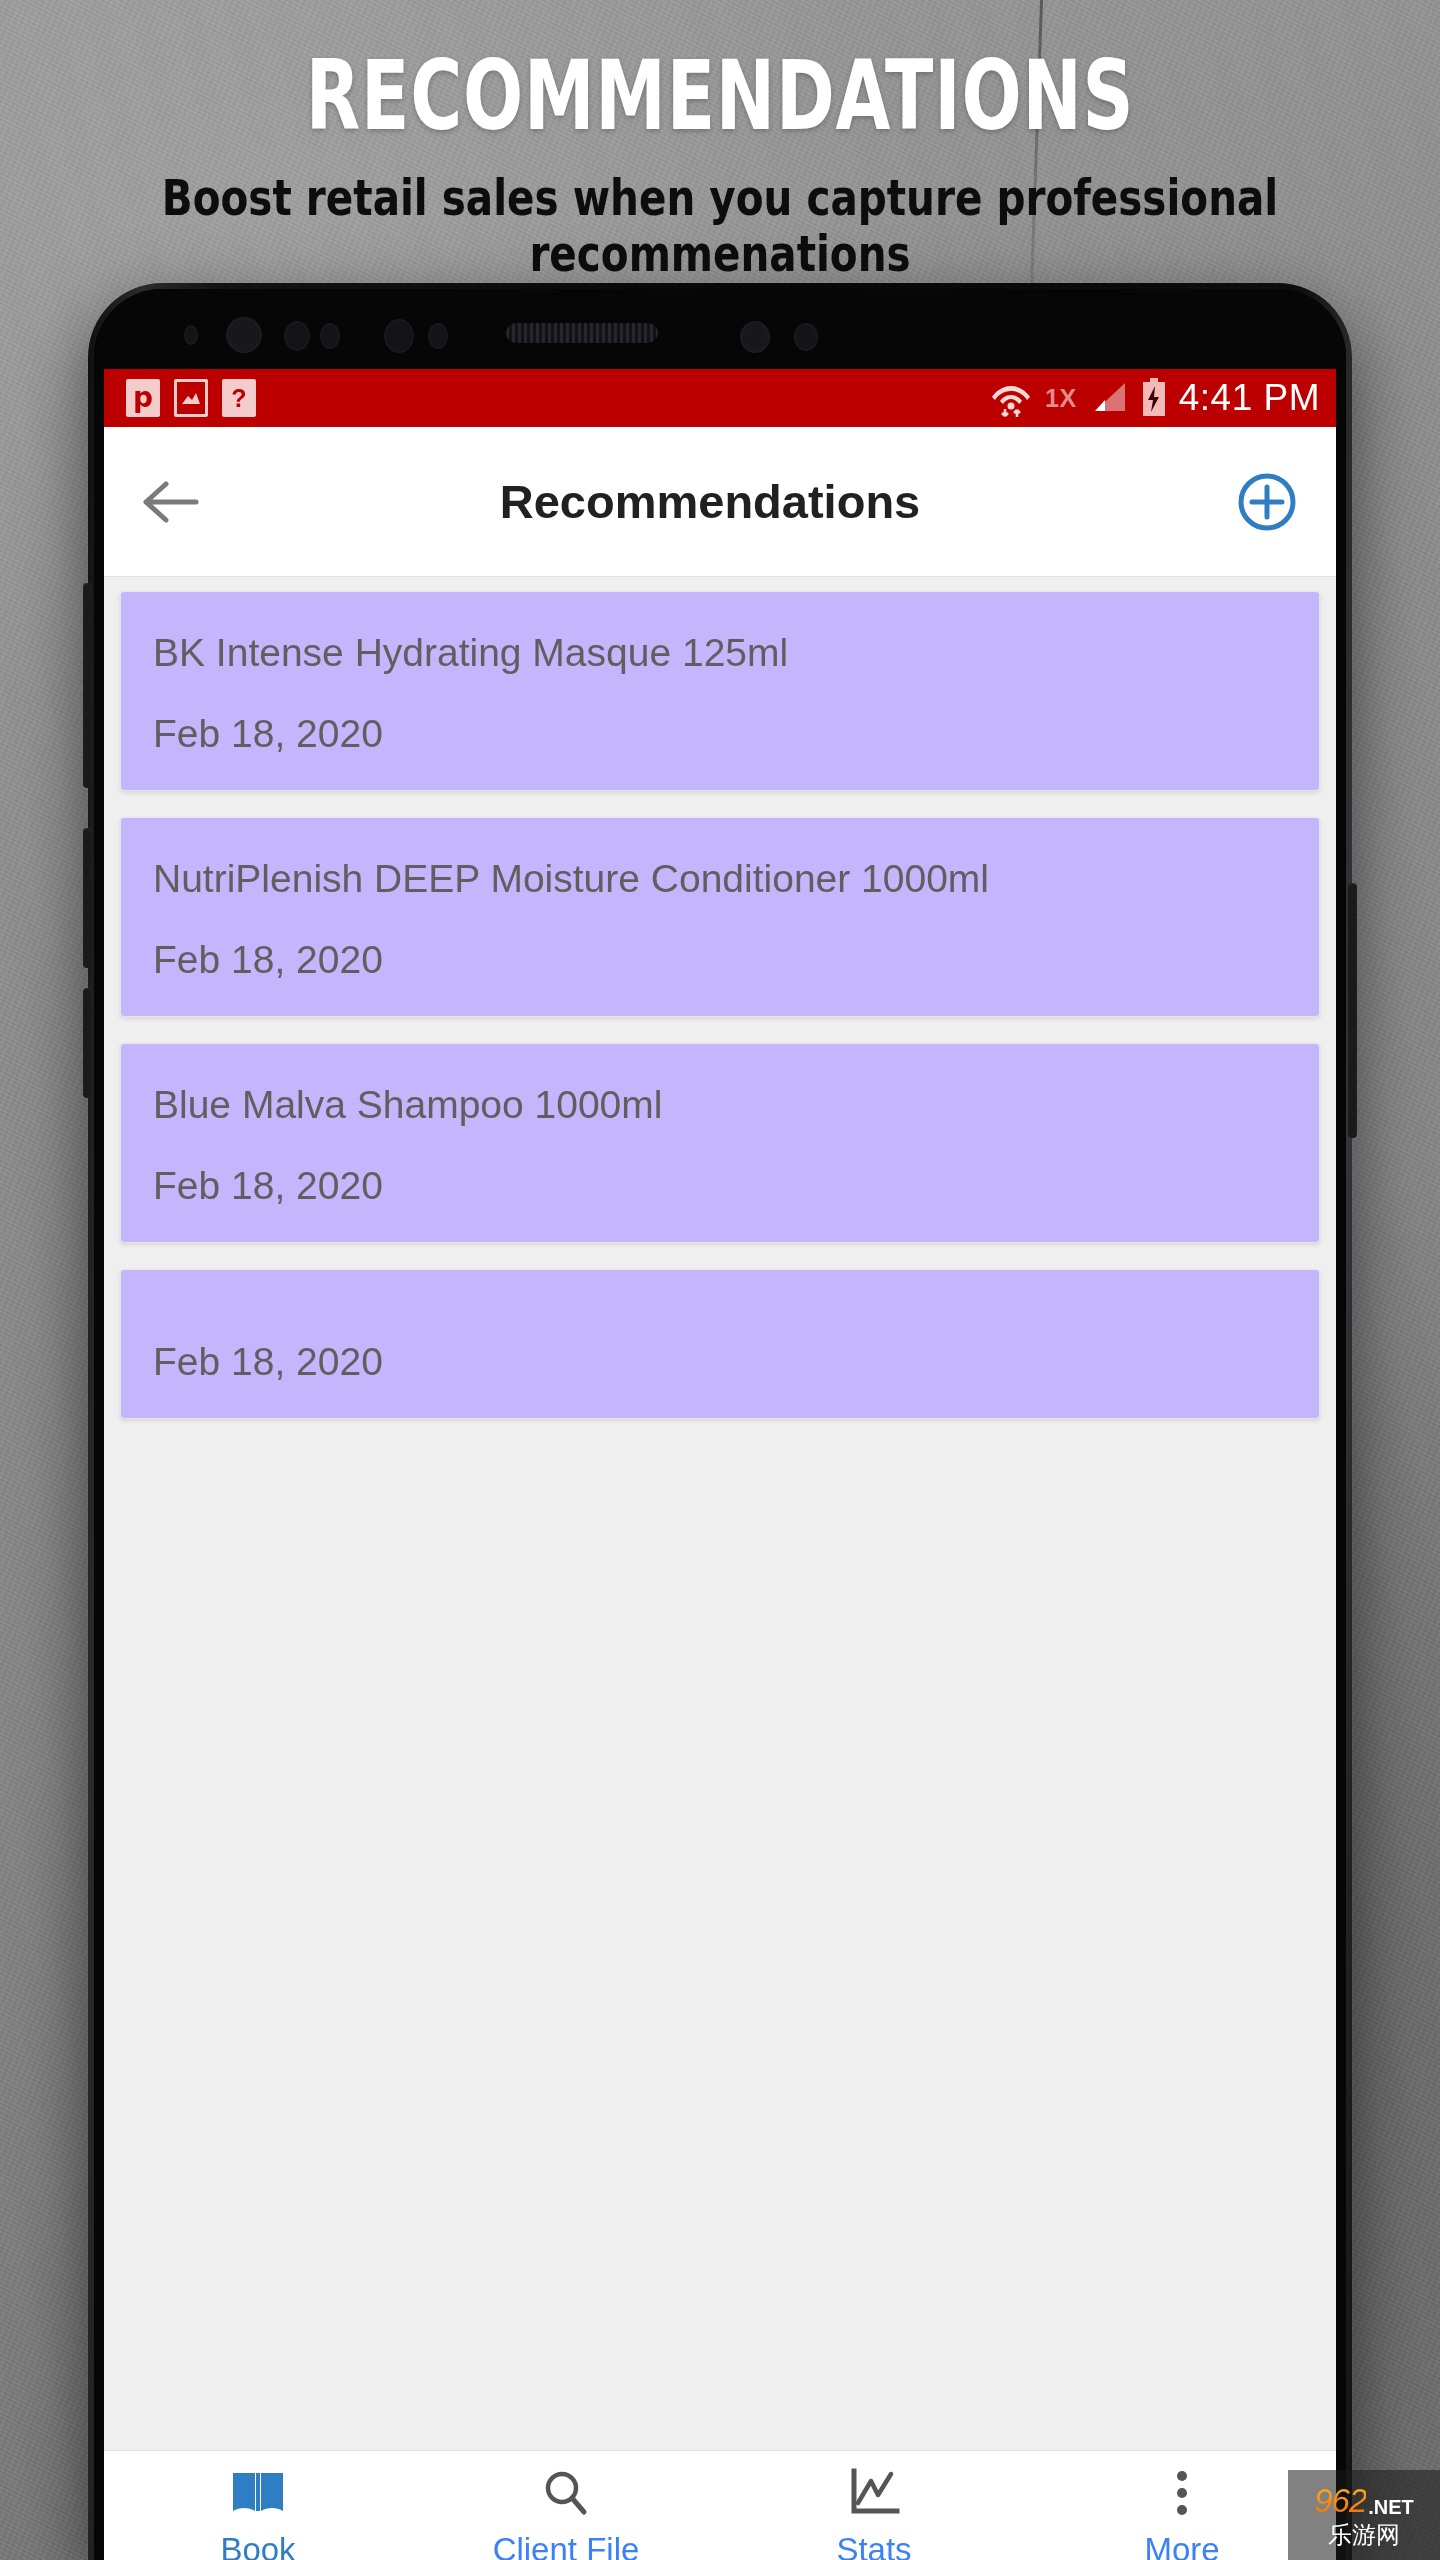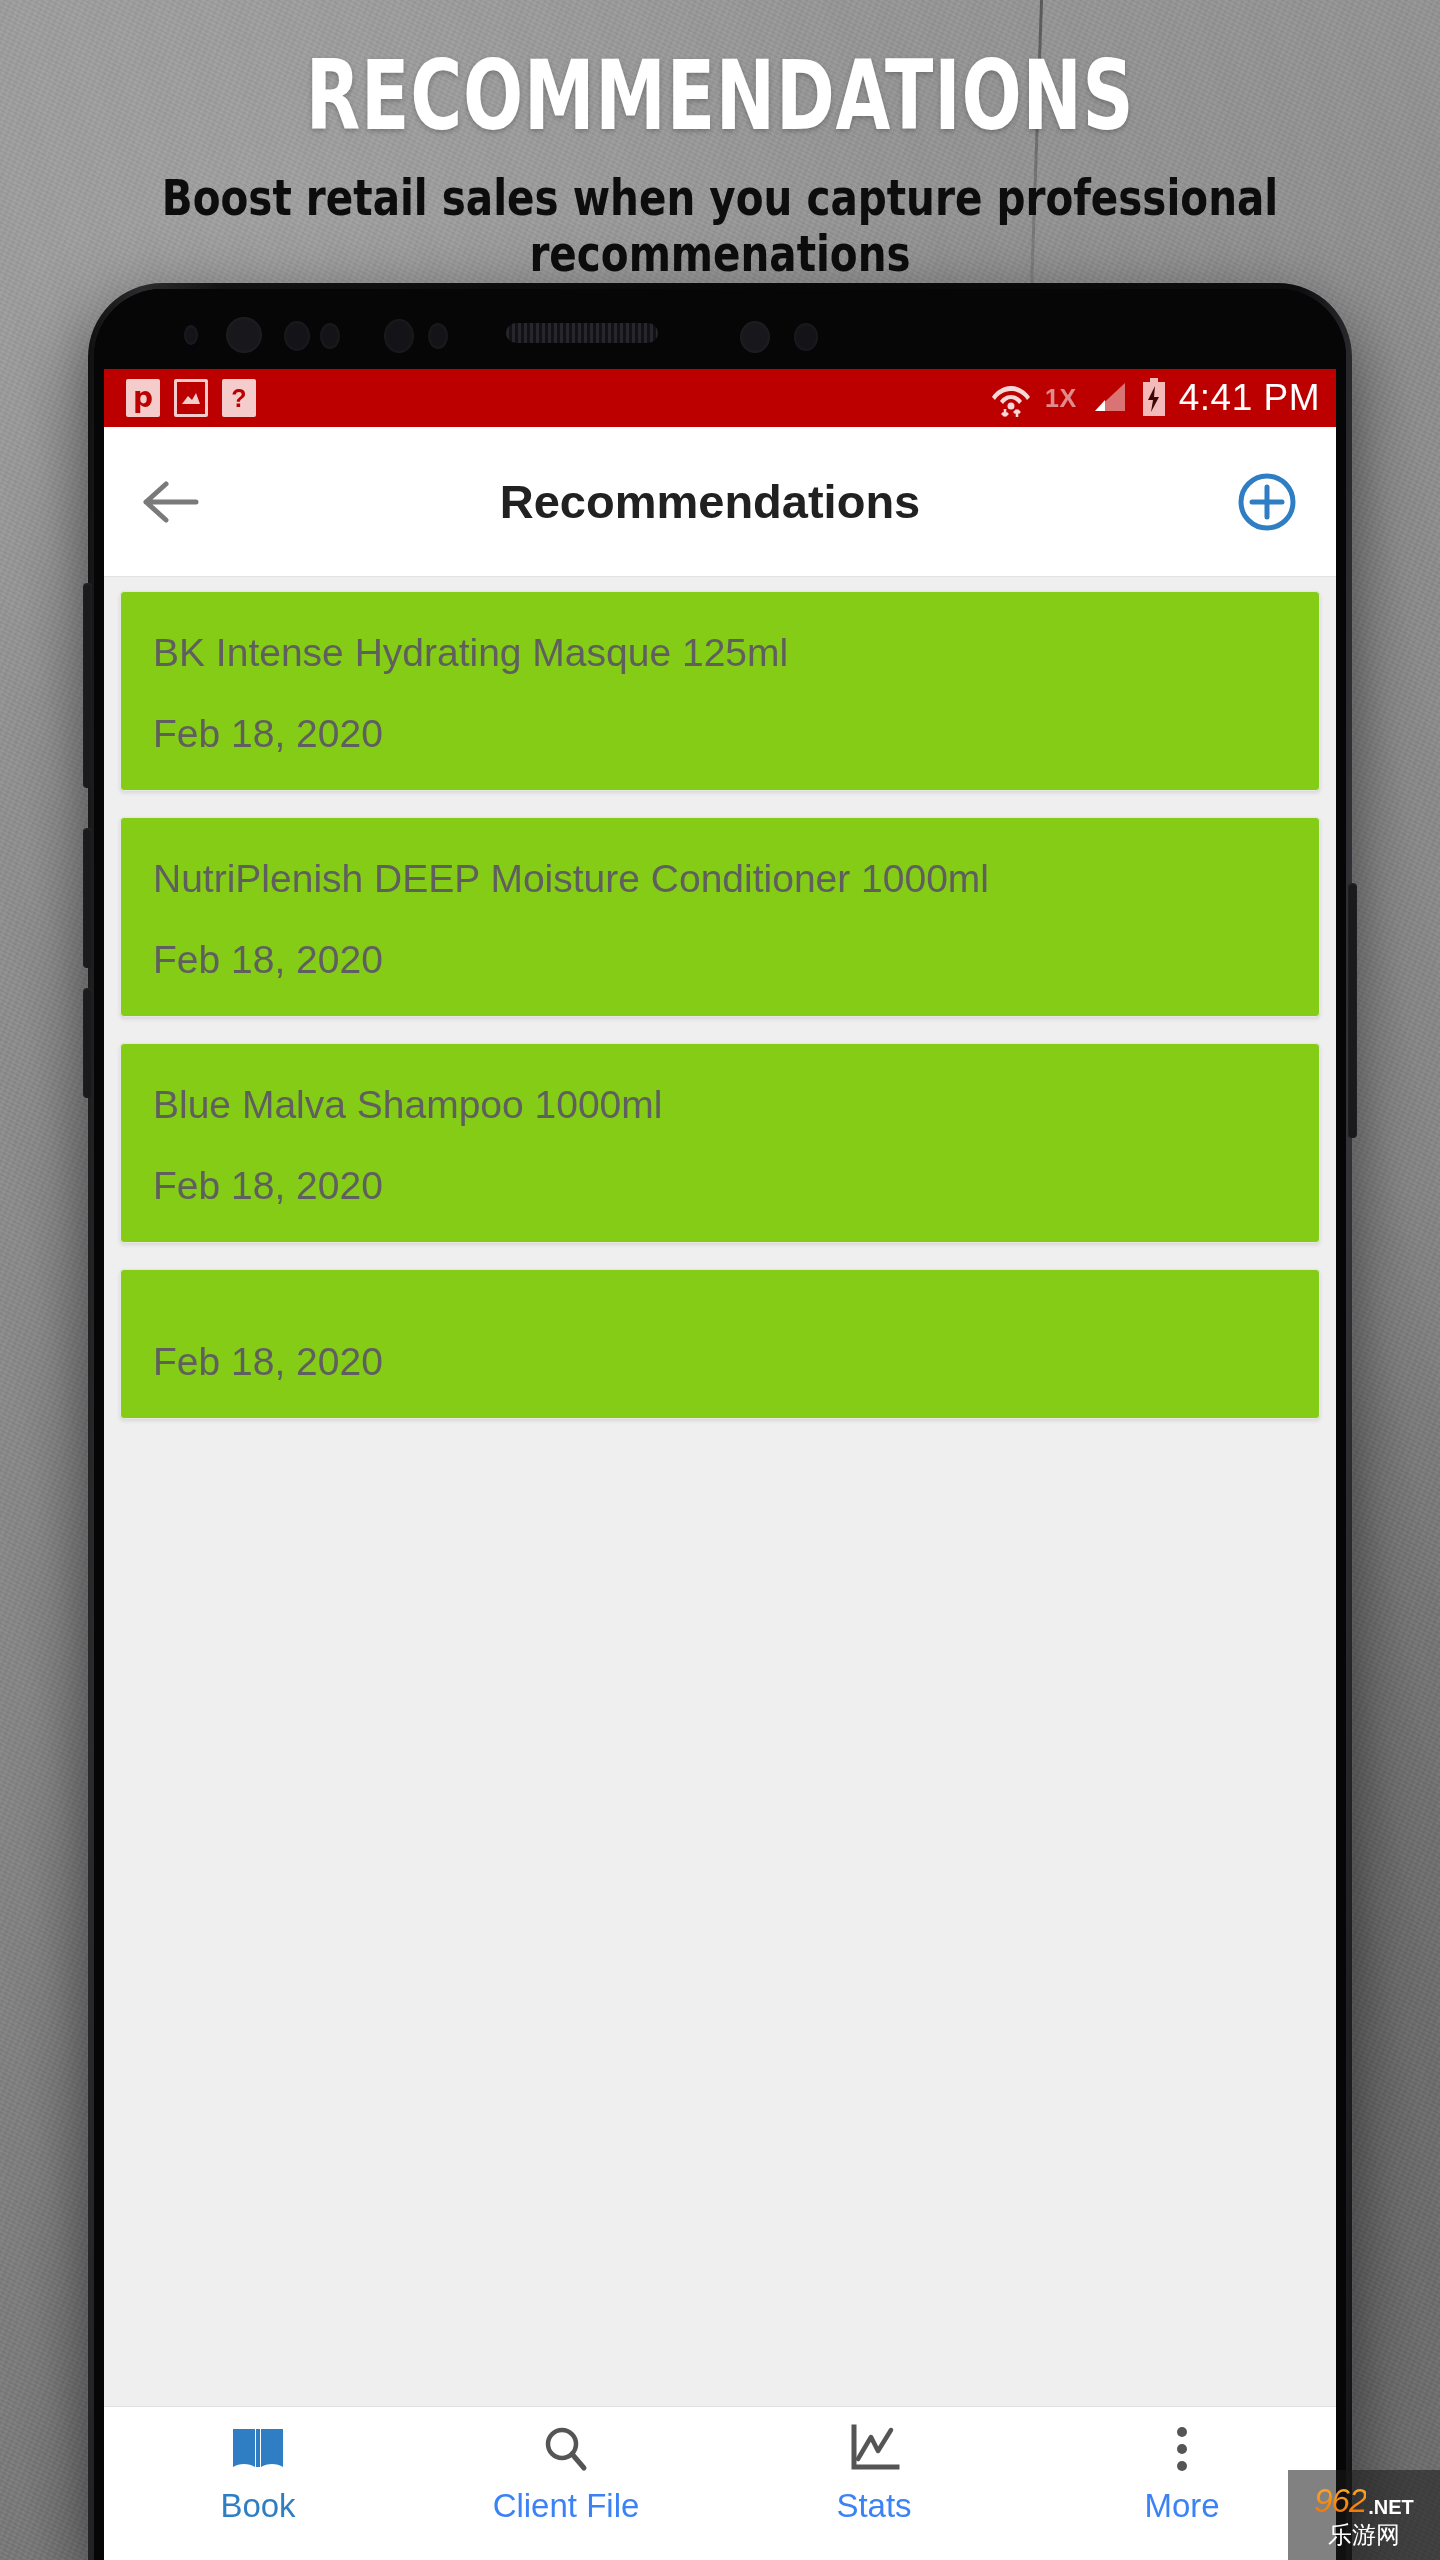--- a/index.html
+++ b/index.html
@@ -142,30 +142,30 @@
   #app-title{
     flex:1; text-align:center;
     font-size:47px; font-weight:bold; color:#212121;
     margin-left:-20px;
   }
   #add-button{ width:70px; display:flex; justify-content:flex-end; }
 
   
   #rec-list{ padding:14px 16px 0 16px; background:#efefef; height:1730px; }
   .rec-card{
-    background:#84cc16; border:1px solid #e6e6e6; border-radius:4px;
+    background:#c4b5fd; border:1px solid #e6e6e6; border-radius:4px;
     margin-bottom:26px; padding:36px 32px 34px 32px;
     box-shadow:0 2px 4px rgba(0,0,0,.10);
   }
   .rec-name{ font-size:39px; color:#5f5f5f; line-height:1.28; }
   .rec-date{ font-size:39px; color:#5f5f5f; margin-top:34px; }
 
   
   #bottom-nav{
-    position:absolute; left:0; right:0; bottom:0; height:154px;
+    position:absolute; left:0; right:0; bottom:0; height:110px;
     background:#fff; border-top:1px solid #e0e0e0;
     display:flex; align-items:flex-start; justify-content:space-around;
     padding-top:16px;
   }
   .nav-item{
     width:20%; display:flex; flex-direction:column; align-items:center; gap:12px;
   }
   .nav-label{ font-size:33px; color:#3b82f6; }
   .nav-item.active .nav-label{ color:#2f7ec4; }
 

